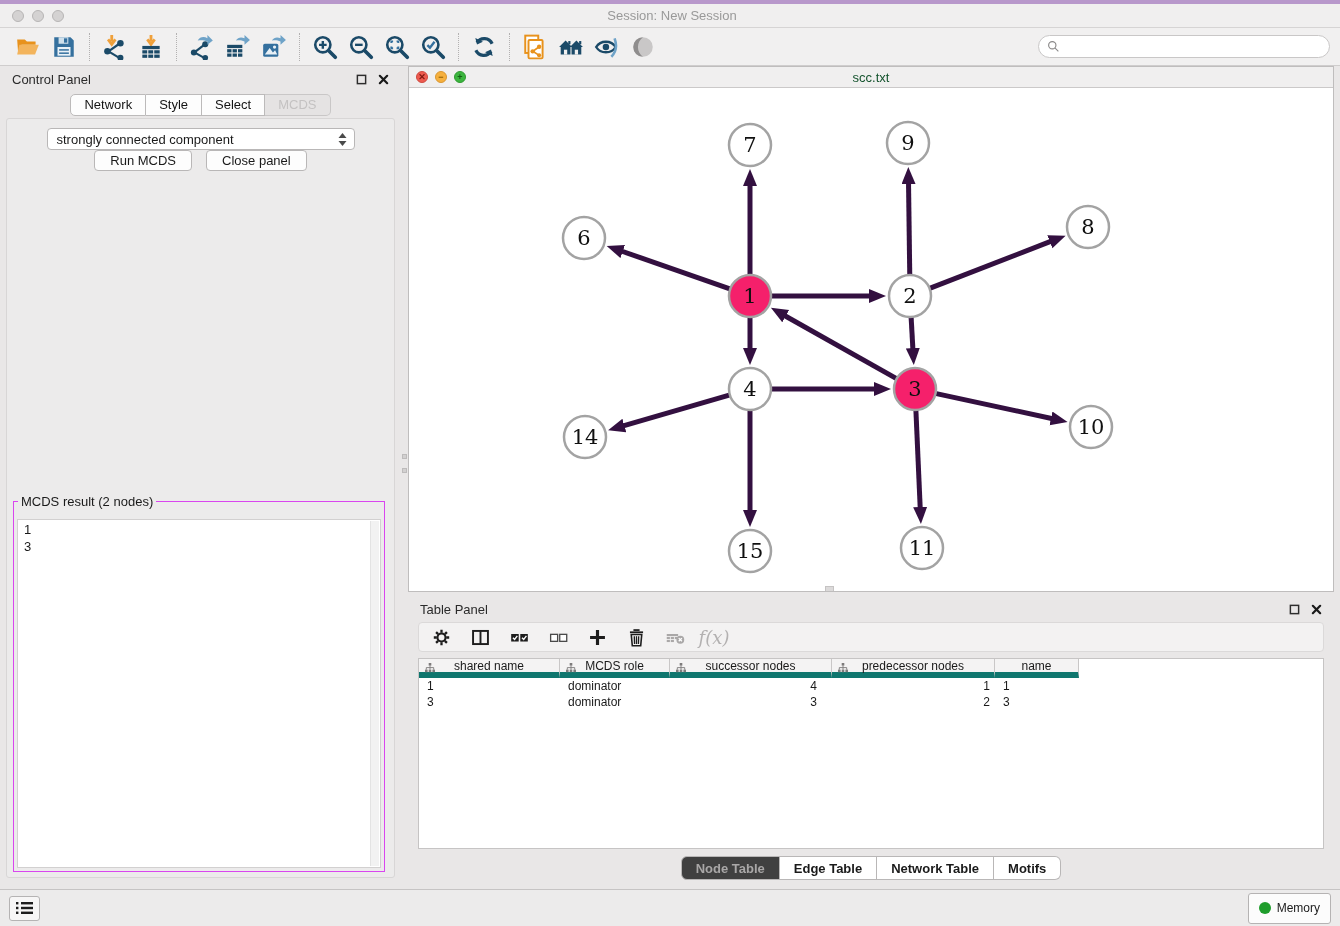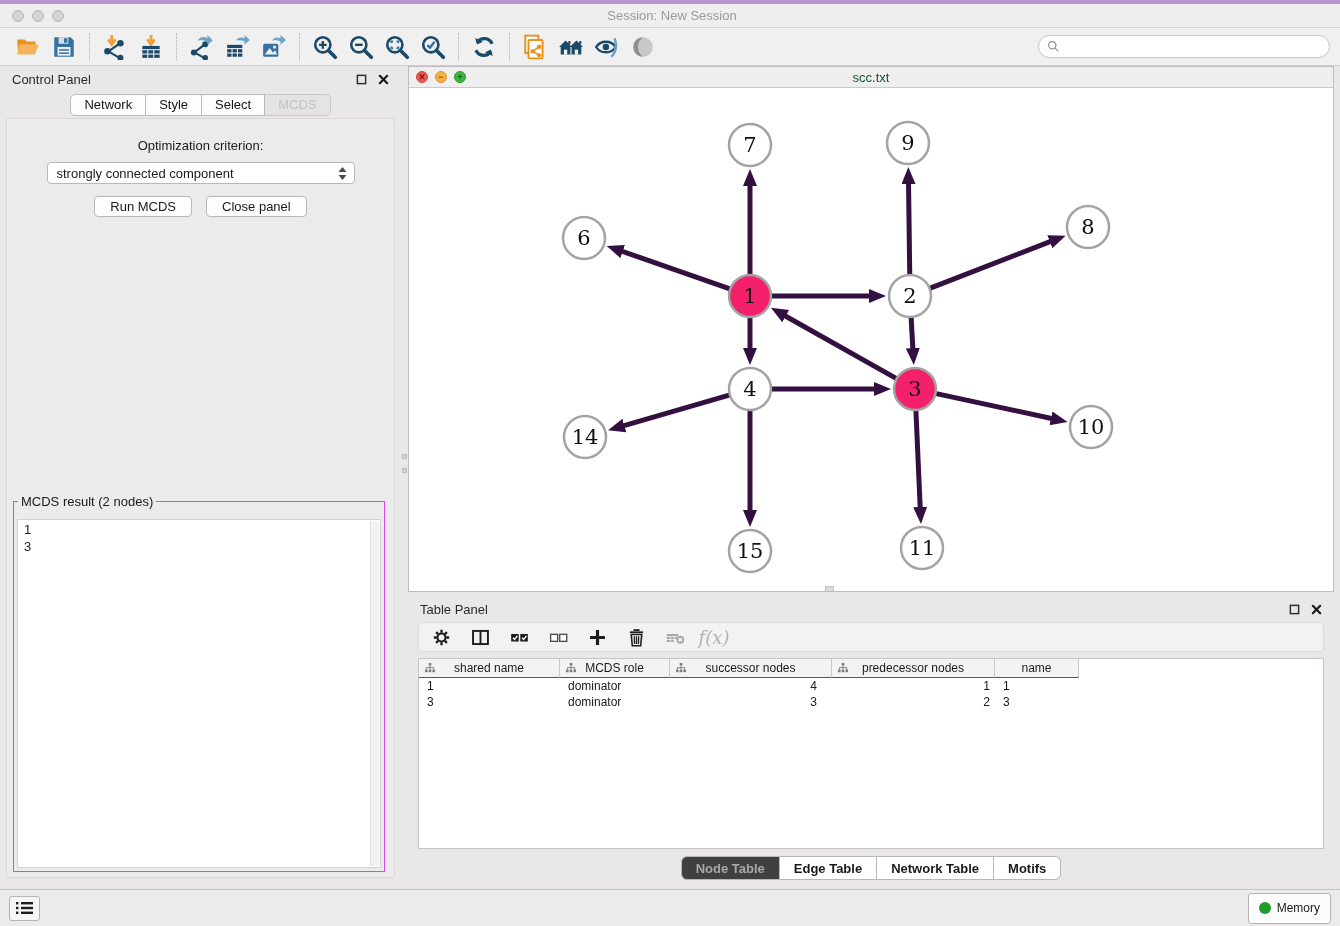--- a/index.html
+++ b/index.html
@@ -44,21 +44,21 @@
   .cp-tab:last-child { border-radius:0 5px 5px 0; }
   .cp-tab.active { background:#e5e3e3; color:#c4c2c2; border-color:#c9c7c7; }
   .cp-body { position:absolute; left:6px; right:6px; top:52px; bottom:10px;
     background:#ecebeb; border:1px solid #d8d6d6; border-radius:3px; }
   .opt-label { text-align:center; margin-top:19px; font-size:13px; }
   .select-box { margin:9px auto 0; width:308px; height:22px; background:#fff;
     border:1px solid #b9b7b7; border-radius:4px; display:flex; align-items:center;
     font-size:13px; padding:0 5px 0 9px; }
   .select-value { flex:1; }
   .select-stepper { width:12px; display:flex; flex-direction:column; align-items:center; gap:1px; }
-  .btn-row { display:flex; justify-content:center; gap:14px; margin-top:12px; }
+  .btn-row { display:flex; justify-content:center; gap:14px; }
   .cp-btn { height:21px; padding:0 15px; background:#fdfdfd; border:1px solid #b9b7b7;
     border-radius:4px; font-size:13px; display:flex; align-items:center; cursor:default; }
   .result-fieldset { position:absolute; left:6px; right:9px; top:375px; bottom:5px;
     border:1px solid #d946ef; margin:0; padding:0; }
   .result-fieldset legend { font-size:13px; padding:0 3px; margin-left:4px; }
   .result-area { position:absolute; left:3px; right:3px; top:10px; bottom:3px;
     background:#fff; border:1px solid #d2d0d0; font-size:13px; line-height:17px; padding:1px 6px; }
   .result-scrollbar { position:absolute; top:1px; bottom:1px; right:1px; width:9px; background:#f2f2f2; border-left:1px solid #e3e3e3; }
   
   .v-splitter { width:7px; flex:none; position:relative; }
@@ -86,21 +86,21 @@
   .tp-header { height:25px; flex:none; display:flex; align-items:center; padding:0 12px; }
   .tp-toolbar { margin:0 10px; height:30px; flex:none; background:#f3f2f2;
     border:1px solid #dbd9d9; border-radius:4px; display:flex; align-items:center;
     padding:0 10px; gap:15px; }
   .tt-btn { width:24px; height:24px; display:flex; align-items:center; justify-content:center; cursor:default; }
   .tt-btn svg { width:21px; height:21px; }
   .fx { font-family:"DejaVu Serif", serif; font-style:italic; font-size:18px; color:#b3b1b1; }
   .tp-table { margin:6px 10px 0; background:#fff; border:1px solid #c6c4c4; flex:1; overflow:hidden; }
   .thead { display:flex; }
   .th { position:relative; height:19px; background:#f4f3f3; border-right:1px solid #c9c7c7;
-    border-bottom:1px solid #0f766e; font-size:12px; display:flex; align-items:center;
+    border-bottom:6px solid #0f766e; font-size:12px; display:flex; align-items:center;
     justify-content:center; flex:none; cursor:default; }
   .th .tree { position:absolute; left:6px; top:4px; }
   .trow { display:flex; height:16px; align-items:center; font-size:12px; }
   .td { flex:none; overflow:hidden; white-space:nowrap; }
   .al { padding-left:8px; text-align:left; }
   .ar3 { padding-right:15px; text-align:right; }
   .ar4 { padding-right:5px; text-align:right; }
   .tp-tabs { height:24px; flex:none; margin:7px 0 8px; display:flex; justify-content:center; }
   .tp-tab { font-size:13px; font-weight:bold; padding:0 14px; background:#fff;
     border:1px solid #b9b7b7; border-left:none; display:flex; align-items:center; cursor:default; }
@@ -344,21 +344,20 @@
         </svg>
       </span>
     </div>
     <div class="cp-tabs">
         <div class="cp-tab">Network</div>
         <div class="cp-tab">Style</div>
         <div class="cp-tab">Select</div>
         <div class="cp-tab active">MCDS</div>
       </div>
     <div class="cp-body">
-      <div class="opt-label">Optimization criterion:</div>
       <div class="select-box">
         <span class="select-value">strongly connected component</span>
         <span class="select-stepper">
           <svg width="9" height="6" viewBox="0 0 9 6">
               <path d="M4.5 0 L8.5 5 H0.5 Z" fill="#4a4a4a"></path>
             </svg>
           <svg width="9" height="6" viewBox="0 0 9 6">
               <path d="M4.5 6 L8.5 1 H0.5 Z" fill="#4a4a4a"></path>
             </svg>
         </span>

